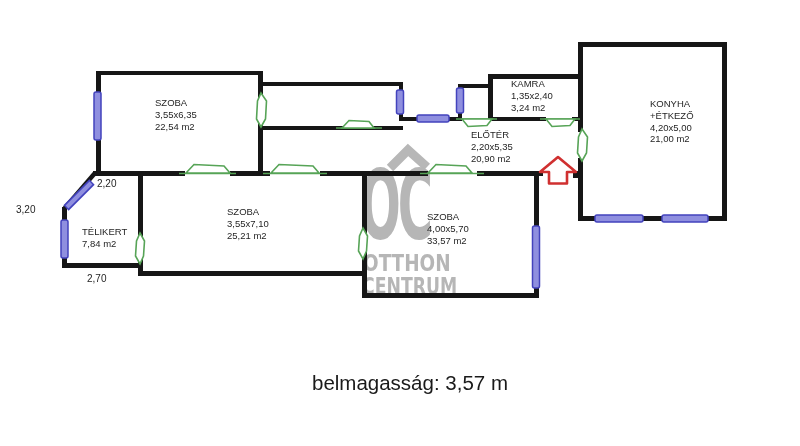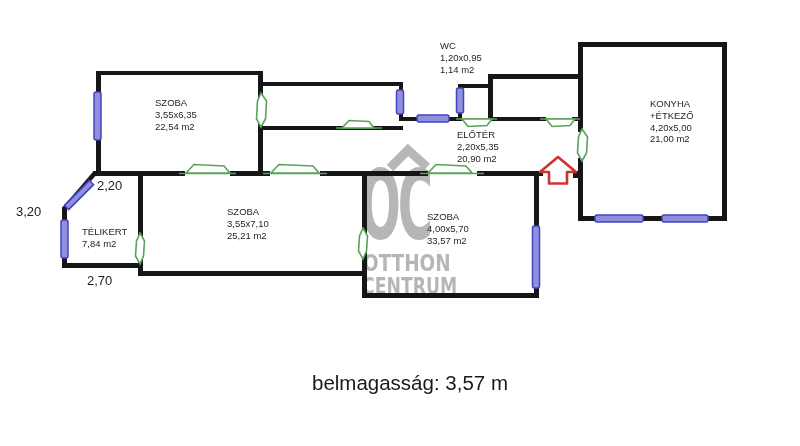--- a/index.html
+++ b/index.html
@@ -1,21 +1,21 @@
 <!DOCTYPE html>
 <html><head>
 <meta charset="utf-8">
 <style>
   html,body{margin:0;padding:0;background:#ffffff;}
   body{width:800px;height:446px;overflow:hidden;font-family:"Liberation Sans",sans-serif;}
   .page{position:relative;width:800px;height:446px;background:#fff;}
   .wall{position:absolute;background:#161616;z-index:2;}
   .overlay{position:absolute;left:0;top:0;z-index:3;pointer-events:none;}
   .label{position:absolute;font-size:9.5px;line-height:11.8px;color:#1f1f1f;white-space:nowrap;z-index:4;}
-  .dim{position:absolute;font-size:13px;color:#1f1f1f;white-space:nowrap;z-index:4;}
+  .dim{position:absolute;font-size:10px;color:#1f1f1f;white-space:nowrap;z-index:4;}
   .footer{position:absolute;left:0;top:371px;width:820px;text-align:center;font-size:20.5px;color:#1a1a1a;z-index:4;}
   .watermark{position:absolute;left:360px;top:142px;width:130px;height:170px;z-index:1;color:#b6b6b6;}
   .wm-roof{position:absolute;left:0;top:0;}
   .wm-oc{position:absolute;left:0;top:16px;font-family:"DejaVu Sans",sans-serif;font-weight:bold;
          font-size:96px;line-height:96px;letter-spacing:-6px;transform:scaleX(0.5);transform-origin:left top;}
   .wm-l1{position:absolute;left:3px;top:110px;font-family:"DejaVu Sans",sans-serif;font-weight:bold;
          font-size:23px;line-height:23px;transform:scaleX(0.8);transform-origin:left top;}
   .wm-l2{position:absolute;left:2px;top:133px;font-family:"DejaVu Sans",sans-serif;font-weight:bold;
          font-size:23px;line-height:23px;transform:scaleX(0.75);transform-origin:left top;}
 </style>
@@ -103,32 +103,32 @@
     <polygon points="363,228 367.5,236 366.5,251 363,259 358.5,251 359.5,236" fill="#ffffff" stroke="#57a457" stroke-width="1.6"></polygon>
 
     <polygon points="558,157 576,172 567,172 567,183.5 549,183.5 549,172 540,172" fill="#ffffff" stroke="#d03030" stroke-width="2.6" stroke-linejoin="round"></polygon>
   </svg>
 
   <div class="label" style="left:155px;top:97px">
     <div>SZOBA</div>
     <div>3,55x6,35</div>
     <div>22,54 m2</div>
   </div>
-  <div class="label" style="left:440px;top:40px">
-    <div>WC</div>
-    <div>1,20x0,95</div>
-    <div>1,14 m2</div>
+  <div class="label" style="left:511px;top:78px">
+    <div>KAMRA</div>
+    <div>1,35x2,40</div>
+    <div>3,24 m2</div>
   </div>
   <div class="label" style="left:650px;top:98px">
     <div>KONYHA</div>
     <div>+ÉTKEZŐ</div>
     <div>4,20x5,00</div>
     <div>21,00 m2</div>
   </div>
-  <div class="label" style="left:457px;top:129px">
+  <div class="label" style="left:471px;top:129px">
     <div>ELŐTÉR</div>
     <div>2,20x5,35</div>
     <div>20,90 m2</div>
   </div>
   <div class="label" style="left:82px;top:226px">
     <div>TÉLIKERT</div>
     <div>7,84 m2</div>
   </div>
   <div class="label" style="left:227px;top:206px">
     <div>SZOBA</div>

